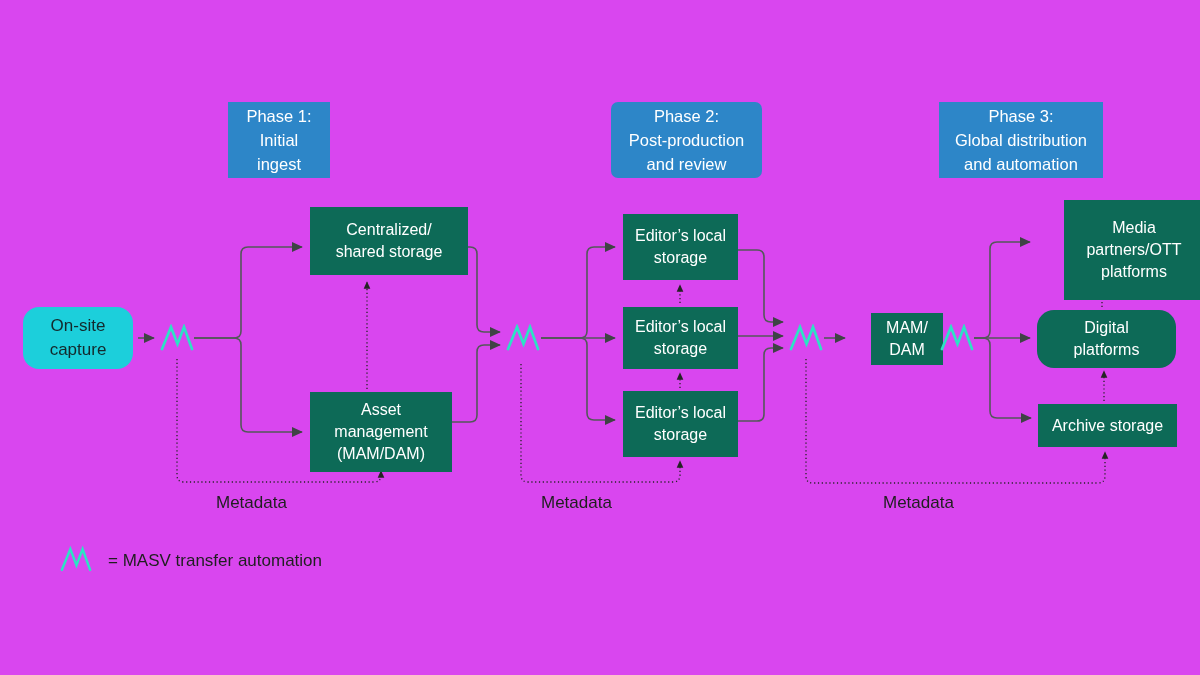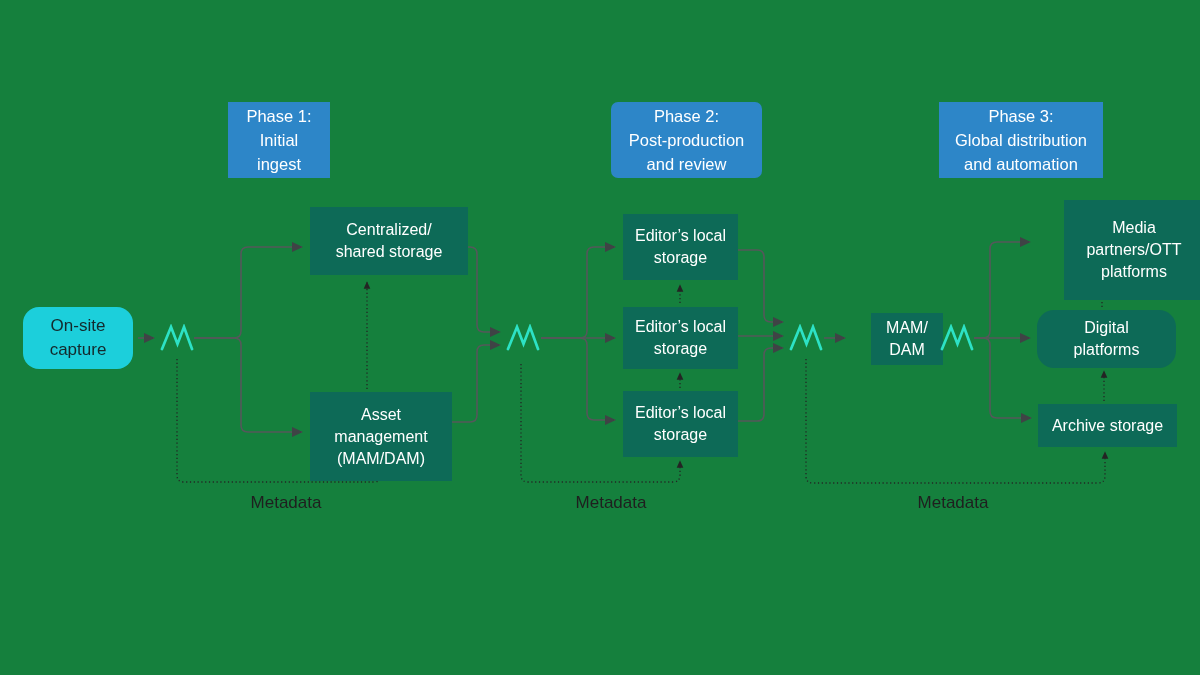--- a/index.html
+++ b/index.html
@@ -1,17 +1,17 @@
 <!DOCTYPE html>
 <html><head>
 <meta charset="utf-8">
 <style>
   html,body{margin:0;padding:0;background:#ffffff;}
   .canvas{
-    position:relative;width:1200px;height:675px;background:#15803d;overflow:hidden;
+    position:relative;width:1200px;height:675px;background:#d946ef;overflow:hidden;
     font-family:"Liberation Sans","DejaVu Sans",sans-serif;
   }
   .wires{position:absolute;left:0;top:0;width:1200px;height:675px;pointer-events:none;}
   .phase-header{
     position:absolute;background:#2d86c8;color:#ffffff;
     display:flex;align-items:center;justify-content:center;text-align:center;
     font-size:16.5px;line-height:24px;white-space:pre-line;
   }
   .node{
     position:absolute;background:#0d6a57;color:#ffffff;
@@ -19,21 +19,21 @@
     font-size:16px;line-height:22px;white-space:pre-line;
   }
   .capture{
     position:absolute;background:#1ccfdb;color:#14292c;border-radius:16px;
     display:flex;align-items:center;justify-content:center;text-align:center;
     font-size:17px;line-height:24px;white-space:pre-line;
   }
   .masv{position:absolute;width:34px;height:27px;}
   .masv svg{display:block;}
   .meta-label{
-    position:absolute;width:140px;text-align:center;color:#1f1f1f;font-size:17px;
+    position:absolute;width:140px;color:#1f1f1f;font-size:17px;
   }
   .legend{position:absolute;left:60px;top:545px;display:flex;align-items:center;gap:16px;}
   .legend-text{color:#1f1f1f;font-size:17px;}
 </style>
 </head>
 <body>
 
 <div class="canvas">
 
   <svg class="wires" viewBox="0 0 1200 675">
@@ -85,21 +85,21 @@
 and review</div>
   <div class="phase-header" style="left:939px;top:102px;width:164px;height:76px;">Phase 3:
 Global distribution
 and automation</div>
 
   <div class="capture" style="left:23px;top:307px;width:110px;height:62px;">On-site
 capture</div>
 
   <div class="node" style="left:310px;top:207px;width:158px;height:68px;">Centralized/
 shared storage</div>
-  <div class="node" style="left:310px;top:392px;width:142px;height:89px;">Asset
+  <div class="node" style="left:310px;top:392px;width:142px;height:80px;">Asset
 management
 (MAM/DAM)</div>
 
   <div class="node" style="left:623px;top:214px;width:115px;height:66px;">Editor’s local
 storage</div>
   <div class="node" style="left:623px;top:307px;width:115px;height:62px;">Editor’s local
 storage</div>
   <div class="node" style="left:623px;top:391px;width:115px;height:66px;">Editor’s local
 storage</div>
 
@@ -130,14 +130,22 @@
   <div class="masv" style="left:940px;top:324px;">
     <svg width="34" height="27" viewBox="0 0 34 27">
         <polyline points="2,25 11,3 17.5,20 24,3 32,25" fill="none" stroke="#2de2c5" stroke-width="2.7" stroke-linecap="round"></polyline>
       </svg>
   </div>
 
   <div class="meta-label" style="left:216px;top:493px;">Metadata</div>
   <div class="meta-label" style="left:541px;top:493px;">Metadata</div>
   <div class="meta-label" style="left:883px;top:493px;">Metadata</div>
 
+  <div class="legend">
+    <span>
+      <svg width="32" height="28" viewBox="0 0 34 27">
+          <polyline points="2,25 11,3 17.5,20 24,3 32,25" fill="none" stroke="#2de2c5" stroke-width="2.7" stroke-linecap="round"></polyline>
+        </svg>
+    </span>
+    <span class="legend-text">= MASV transfer automation</span>
+  </div>
 
 </div>
 
 </body></html>

